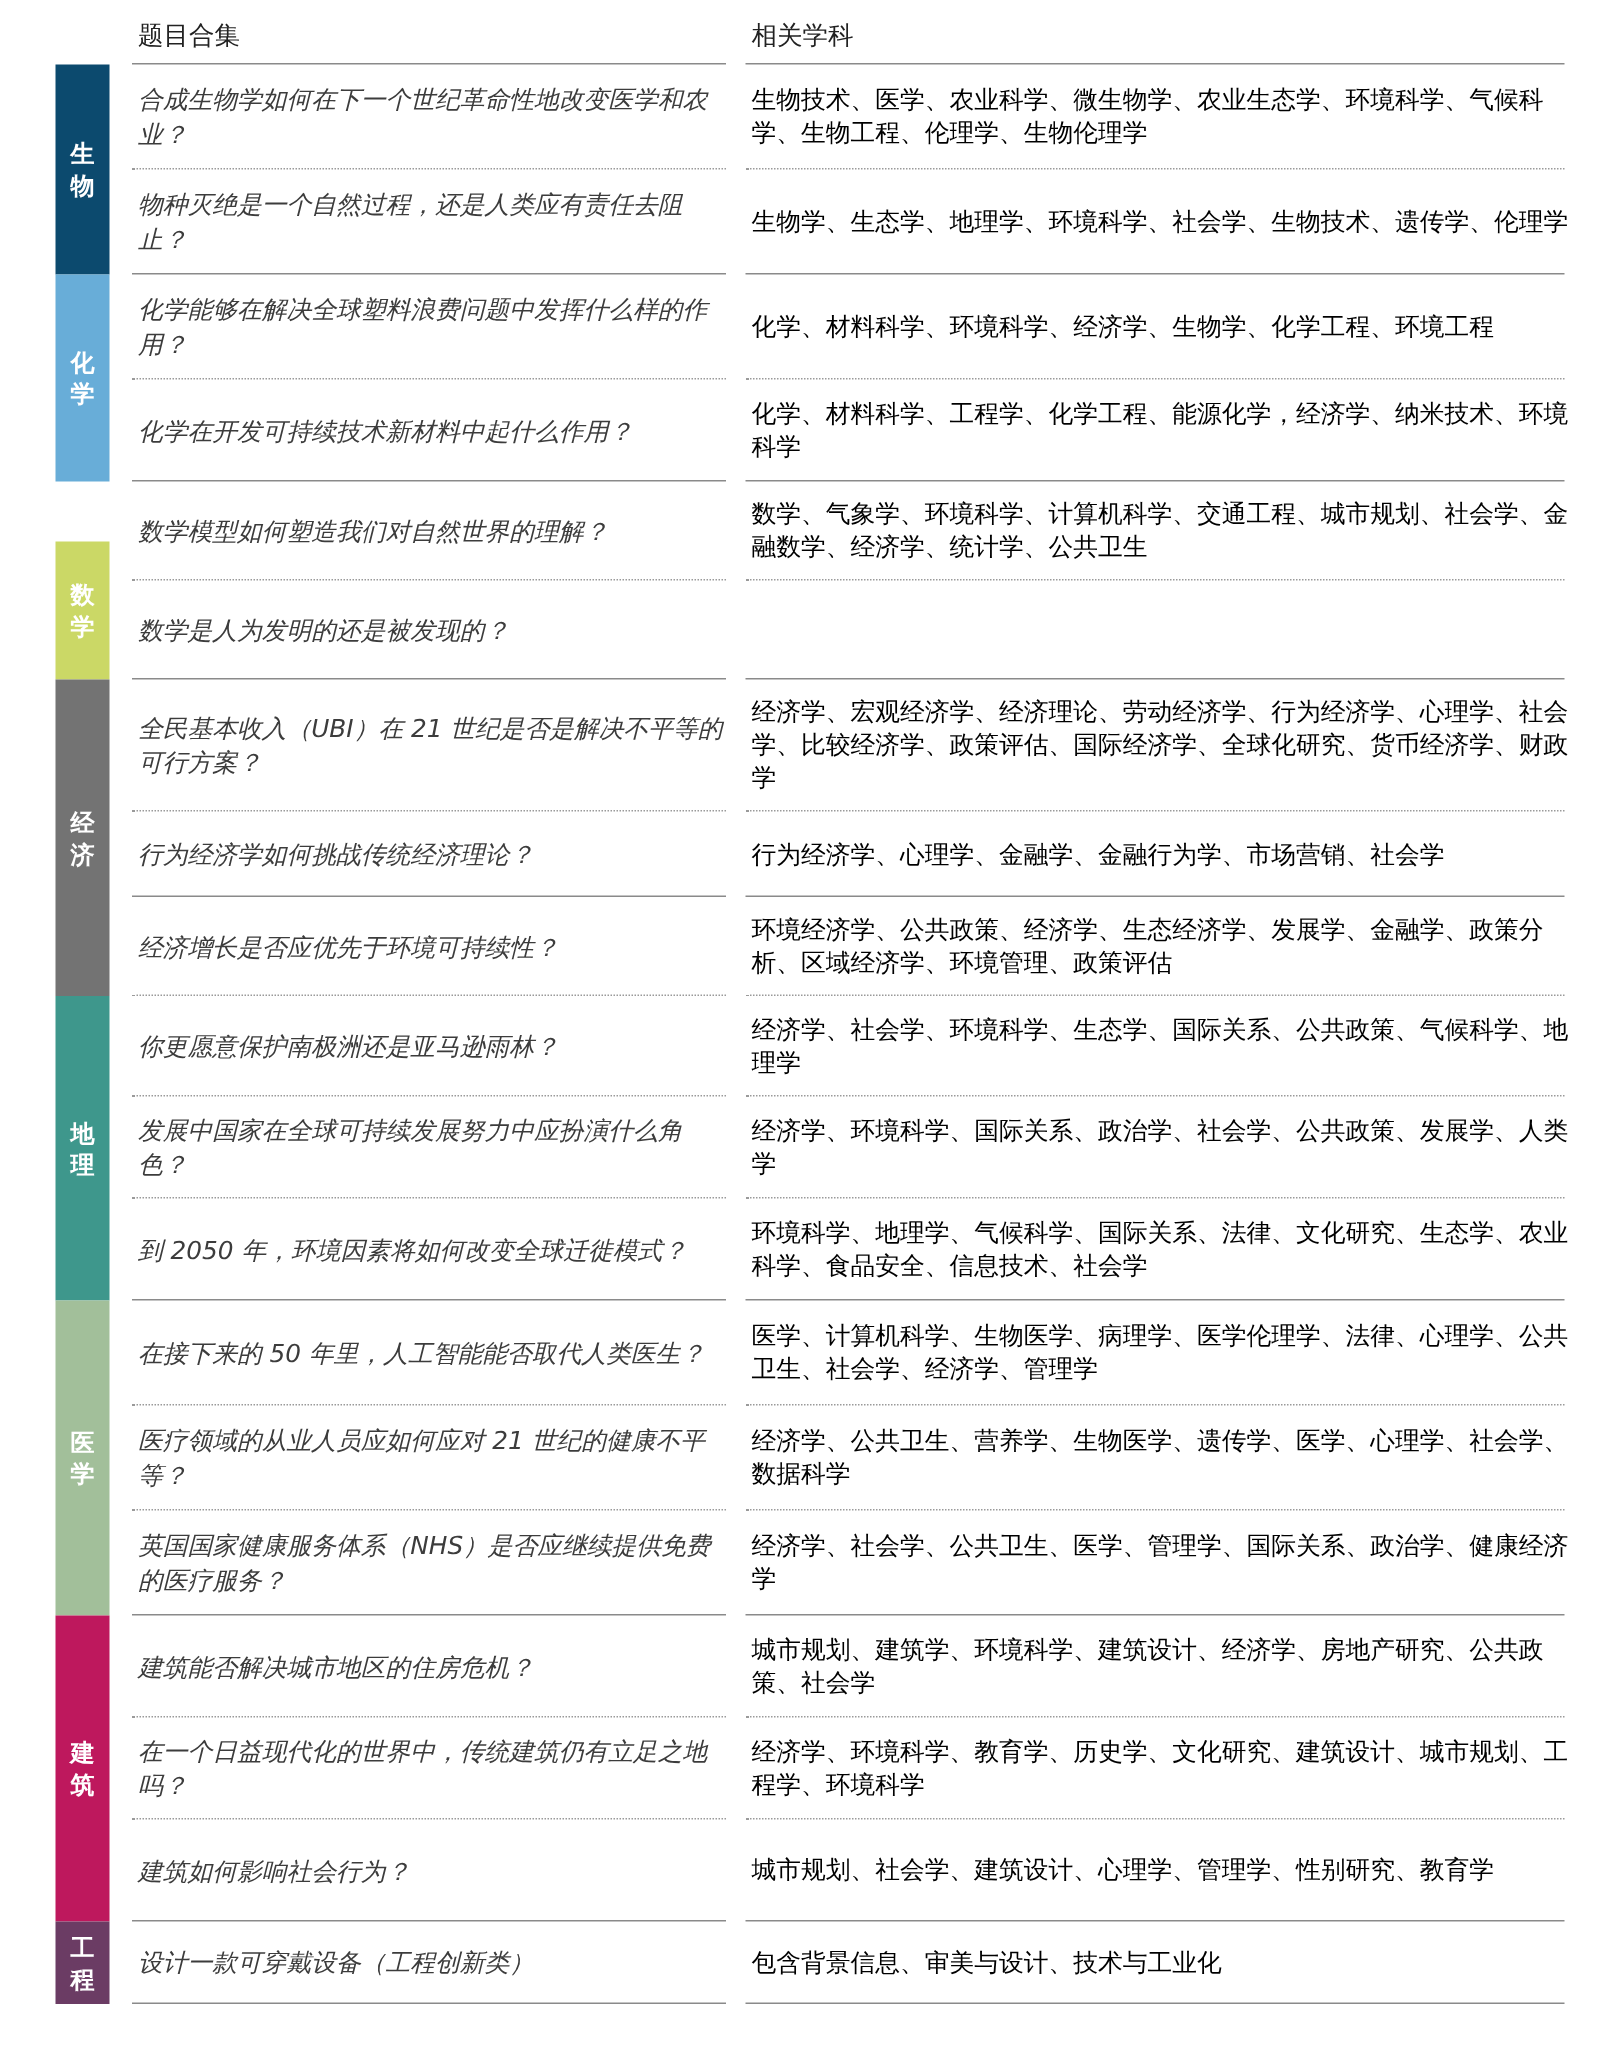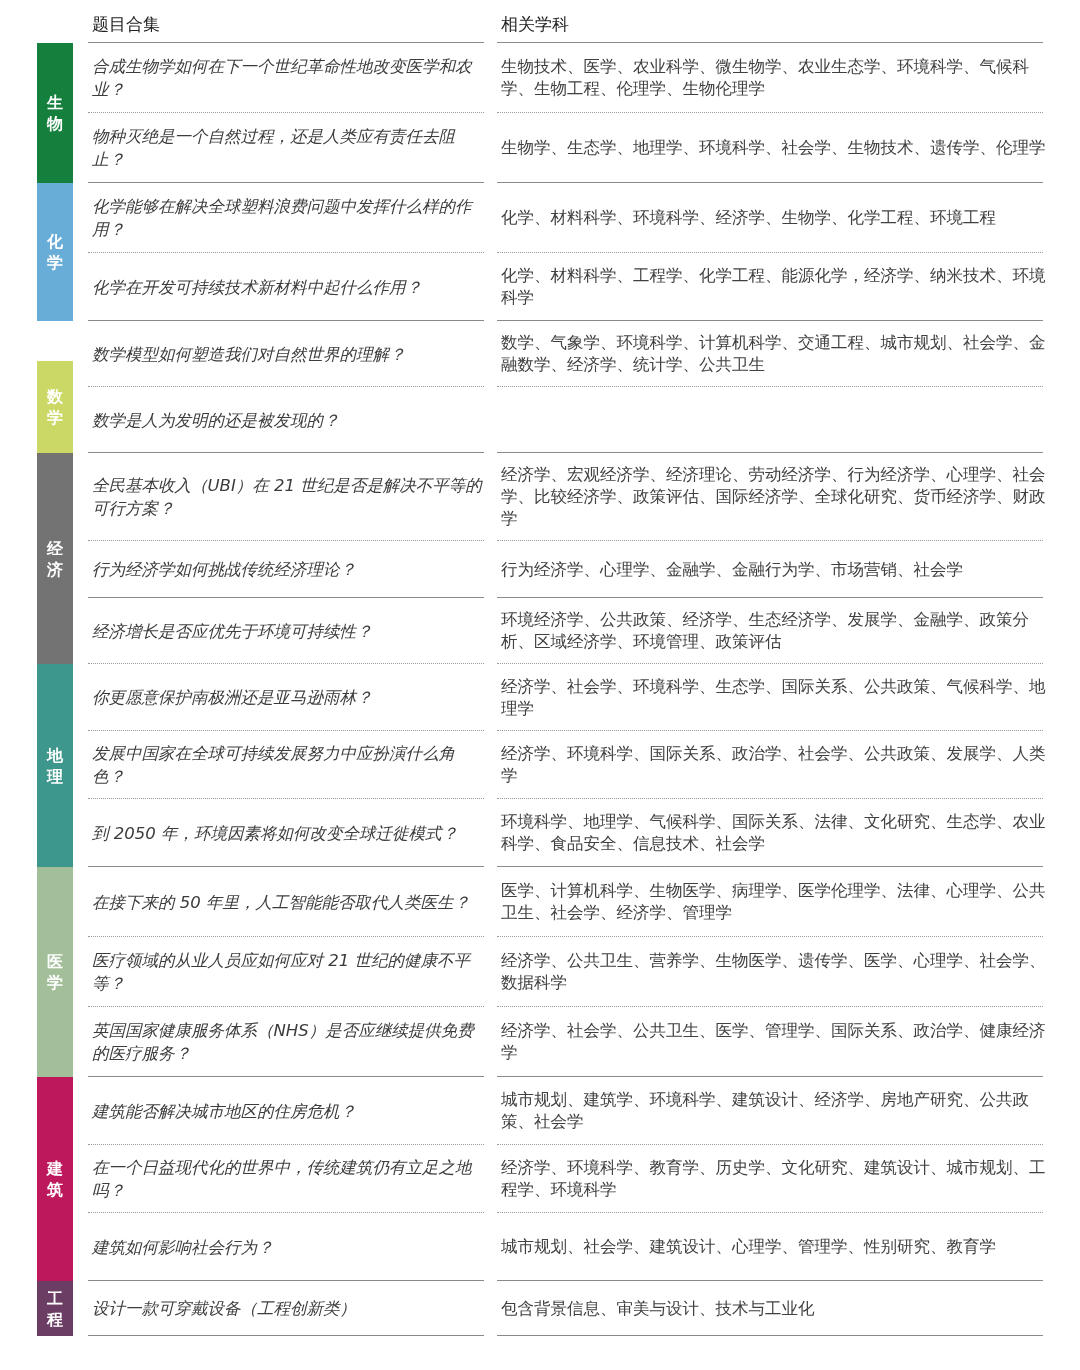--- a/index.html
+++ b/index.html
@@ -97,21 +97,21 @@
     .row .s {
       position: absolute;
       left: 501px;
       width: 545px;
       top: 0;
       bottom: 0;
       display: flex;
       align-items: center;
       font-size: 16.5px;
       line-height: 22px;
-      color: #404040;
+      color: #000000;
     }
     .row .q span, .row .s span { display: block; }
     .sep {
       position: absolute;
       bottom: 0;
       height: 0;
     }
     .sep.dotted { border-top: 1px dotted #9a9a9a; }
     .sep.solid { border-top: 1.5px solid #8a8a8a; }
     .sep.q-sep { left: 88px; width: 396px; }
@@ -123,21 +123,21 @@
 <div class="page">
   <div class="header">
     <div class="header-cell header-q">题目合集</div>
     <div class="header-cell header-s">相关学科</div>
     <div class="header-line hl-q"></div>
     <div class="header-line hl-s"></div>
   </div>
 
   <div class="groups" id="groups">
       <div class="group" style="height: 140px;">
-        <div class="cat-bar" style="background: #15803d;">
+        <div class="cat-bar" style="background: #0c4a6e;">
           <div class="cat-label">生物</div>
         </div>
         <div class="row" style="height: 70px;">
           <div class="q">
             <span>合成生物学如何在下一个世纪革命性地改变医学和农业？</span>
           </div>
           <div class="s">
             <span>生物技术、医学、农业科学、微生物学、农业生态学、环境科学、气候科学、生物工程、伦理学、生物伦理学</span>
           </div>
           <div class="sep q-sep dotted"></div>

